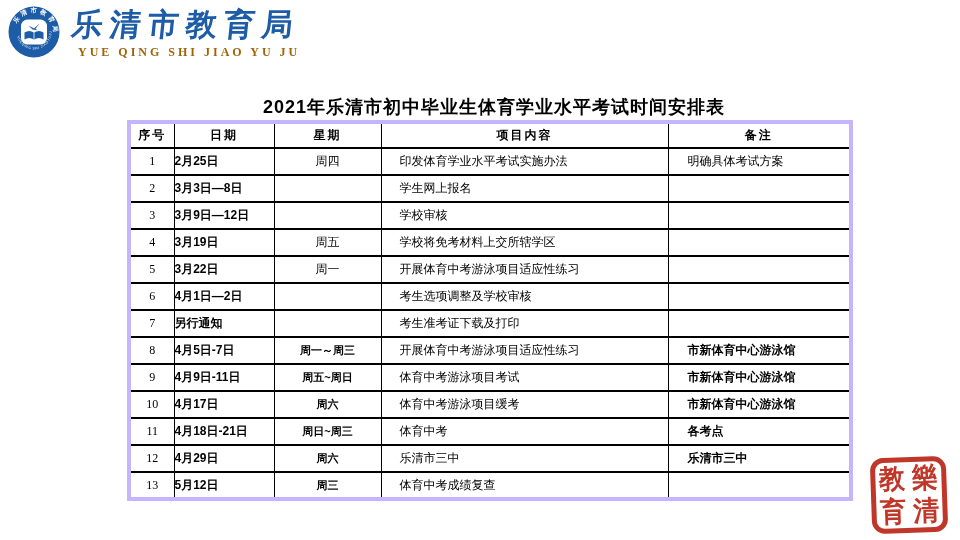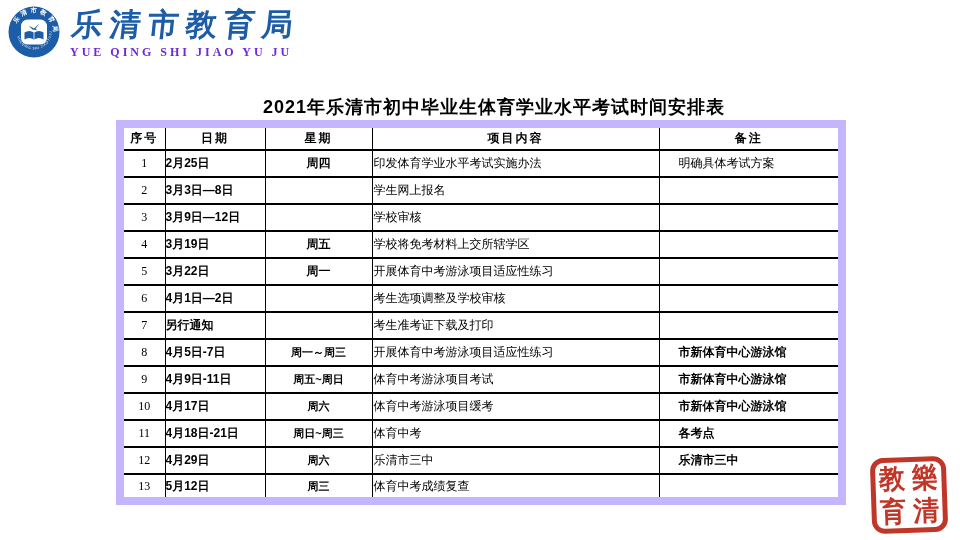--- a/index.html
+++ b/index.html
@@ -13,45 +13,45 @@
   
   .letterhead { position:absolute; top:6px; left:8px; display:flex; align-items:flex-start; }
   .emblem { width:52px; height:52px; flex:0 0 52px; }
   .logo-text { margin-left:10px; padding-top:2px; }
   .logo-cn {
     color:#1d5ca6; font-size:31px; line-height:34px; font-weight:bold;
     letter-spacing:7px; font-family:"Liberation Serif", serif;
     transform:skewX(-6deg); transform-origin:left bottom; white-space:nowrap;
   }
   .logo-en {
-    color:#6d28d9; font-size:12px; font-weight:bold; letter-spacing:3px;
-    font-family:"Liberation Serif", serif; margin-top:3px; white-space:nowrap;
+    color:#a16207; font-size:12px; font-weight:bold; letter-spacing:3px;
+    font-family:"Liberation Serif", serif; margin-top:3px; white-space:nowrap;margin-left:8px;
   }
   
   .doc-title {
     position:absolute; top:79px; left:133px; width:722px;
     text-align:center; font-size:18px; font-weight:bold; letter-spacing:1px;margin-top:16px;
   }
   
   table.schedule {
-    position:absolute; left:116px; top:120px; width:722px;
+    position:absolute; left:127px; top:120px; width:722px;
     border-collapse:collapse; table-layout:fixed;
-    border:8px solid #c4b5fd;
+    border:4px solid #c4b5fd;
   }
   table.schedule th, table.schedule td {
     border-left:1px solid #000; border-right:1px solid #000;
     border-top:2px solid #000; border-bottom:2px solid #000;
     font-size:12px; overflow:hidden; white-space:nowrap;
   }
   table.schedule th { height:26px; font-weight:bold; text-align:center; letter-spacing:2px; }
   table.schedule td { height:27px; }
   td.c-num  { text-align:center; font-family:"Liberation Serif", serif; font-size:12px; }
   td.c-date { font-weight:bold; }
-  td.c-week { text-align:center; font-weight:bold; }
-  td.c-content { text-align:left; padding-left:1px; font-weight:normal; }
+  td.c-week { text-align:center; font-weight:normal; }
+  td.c-content { text-align:left; padding-left:18px; font-weight:normal; }
   td.c-note { text-align:left; padding-left:19px; font-weight:normal; }
   
   tbody tr:nth-child(n+8) td.c-week { font-weight:bold; font-size:11px; }
   tbody tr:nth-child(n+8) td.c-note { font-weight:bold; }
   
   .seal {
     position:absolute; left:871px; top:457px; width:76px; height:76px;
     border:5px solid #c0372a; border-radius:13px;
     transform:rotate(-2deg);
     display:grid; grid-template-columns:1fr 1fr; grid-template-rows:1fr 1fr;

